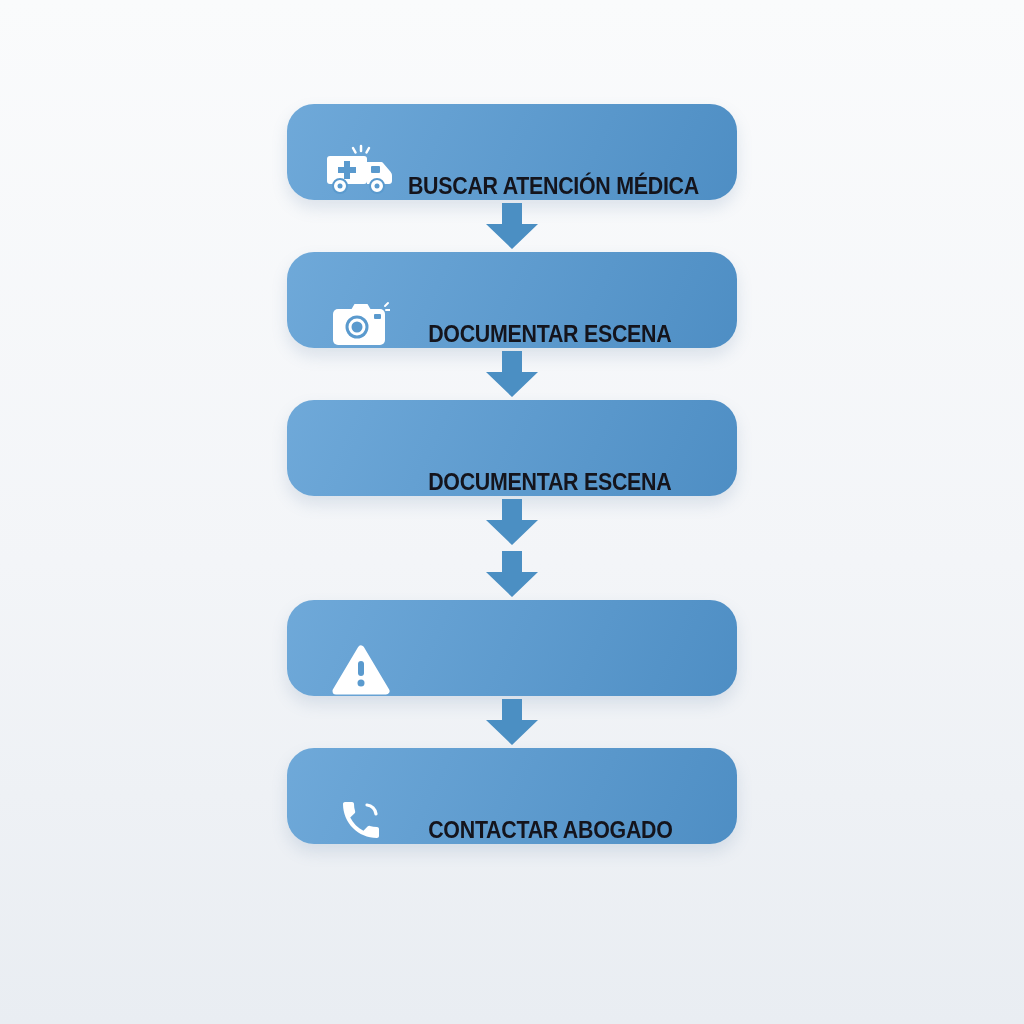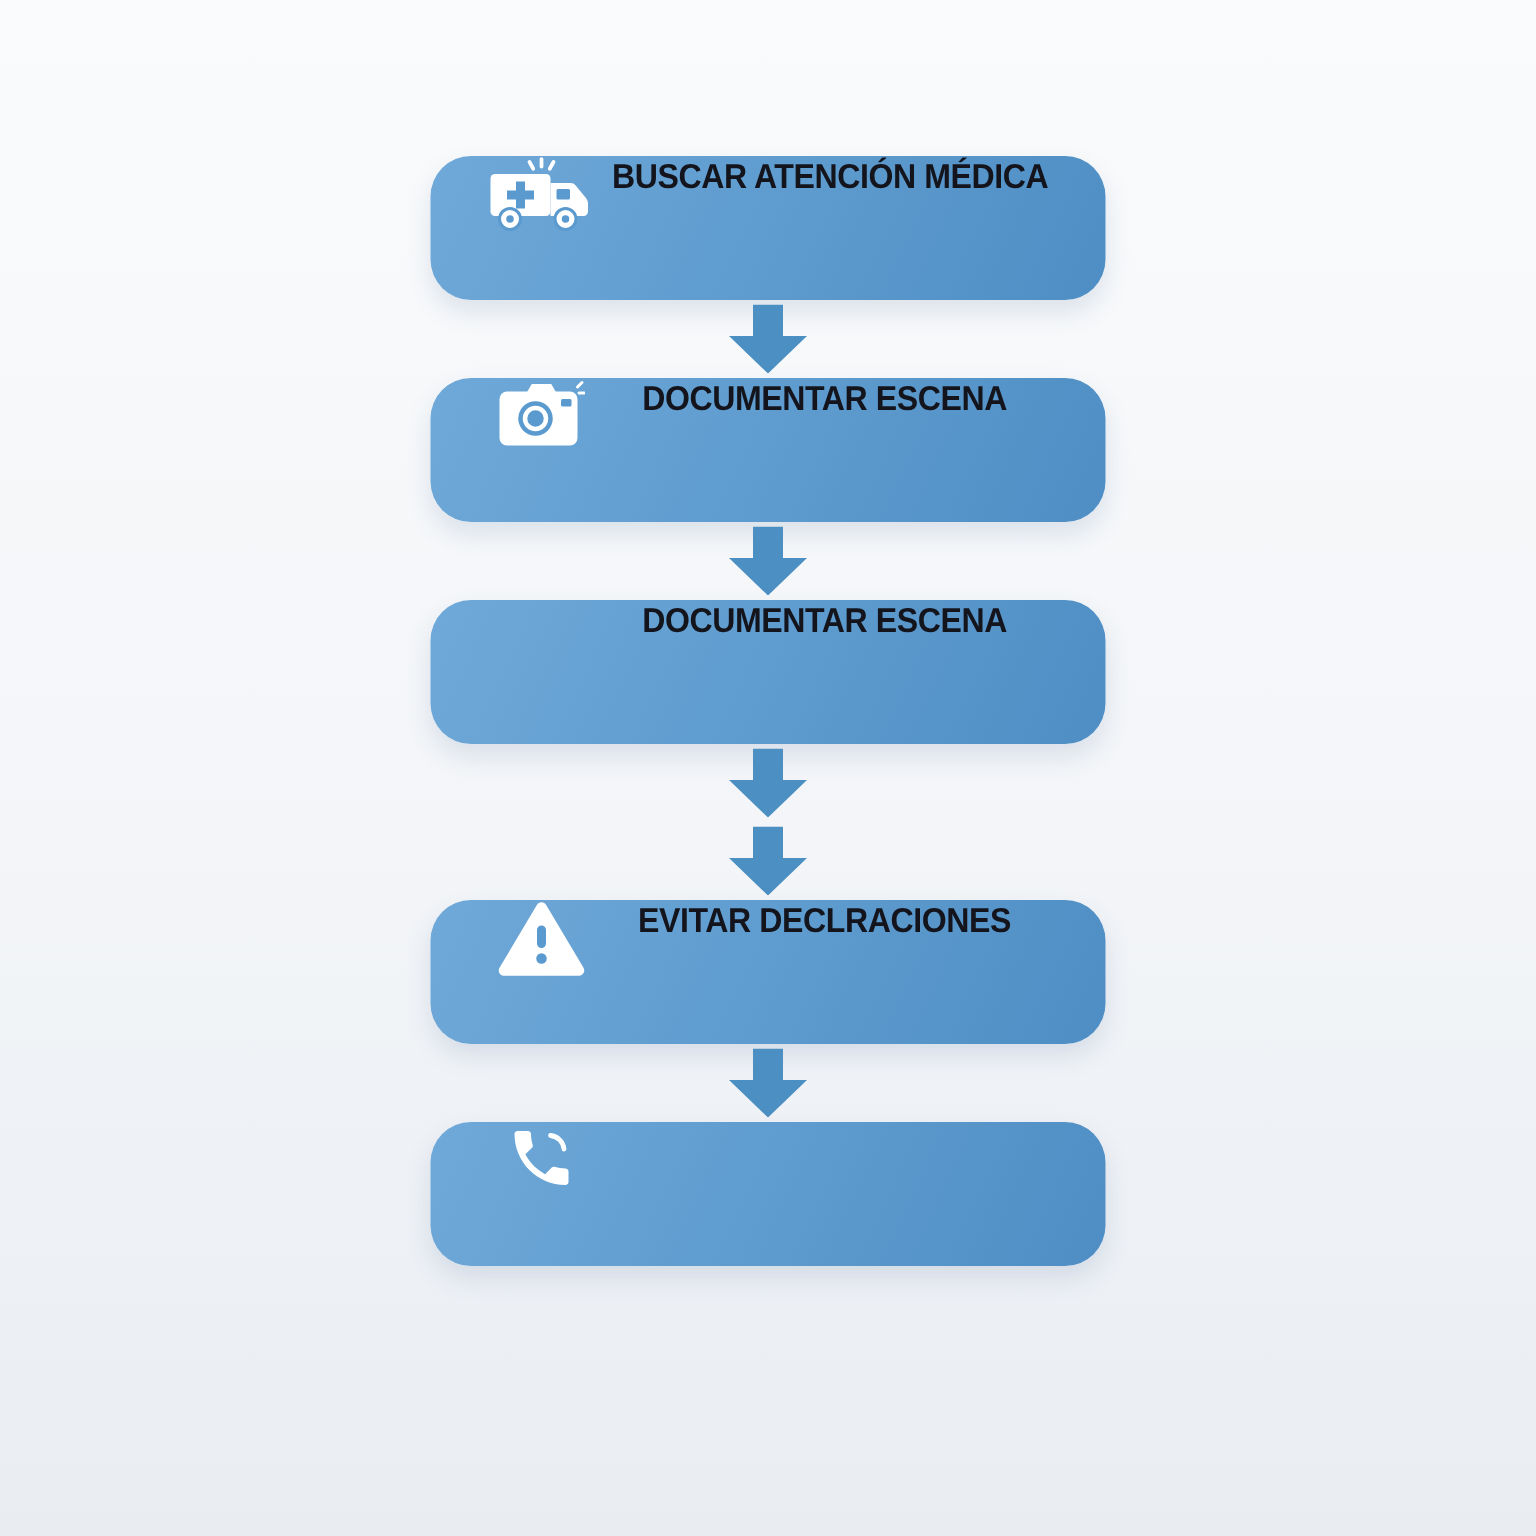--- a/index.html
+++ b/index.html
@@ -25,21 +25,21 @@
     margin: 0 auto;
     padding-top: 104px;
     display: flex;
     flex-direction: column;
   }
   .step {
     height: 96px;
     border-radius: 27px;
     background: linear-gradient(115deg, var(--box-light) 0%, var(--box-dark) 100%);
     display: flex;
-    align-items: flex-start;
+    align-items: flex-end;
     box-shadow: 0 8px 16px rgba(95, 130, 165, 0.18);
   }
   .icon-wrap {
     width: 72px;
     margin-left: 38px;
     display: flex;
     justify-content: center;
     align-items: center;
     flex: none;
   }
@@ -141,31 +141,31 @@
   </div>
 
   <div class="step">
     <div class="icon-wrap">
       <svg width="58" height="52" viewBox="0 0 58 52">
         <path d="M29 5 L54 47 H4 Z" fill="#ffffff" stroke="#ffffff" stroke-width="7" stroke-linejoin="round"></path>
         <rect x="26" y="17" width="6" height="15" rx="3" fill="var(--box-mid)"></rect>
         <circle cx="29" cy="39" r="3.5" fill="var(--box-mid)"></circle>
       </svg>
     </div>
-    <div class="label"><span>EVITAR DECLRACIONES</span></div>
   </div>
 
   <div class="arrow-row">
     <svg width="62" height="46" viewBox="0 0 62 46">
       <polygon points="21,0 41,0 41,21 57,21 31,46 5,21 21,21" fill="var(--arrow)"></polygon>
     </svg>
   </div>
 
   <div class="step">
     <div class="icon-wrap">
       <svg width="48" height="48" viewBox="0 0 24 24">
         <path fill="#ffffff" d="M6.62 10.79c1.44 2.83 3.76 5.14 6.59 6.59l2.2-2.2c.27-.27.67-.36 1.02-.24 1.12.37 2.33.57 3.57.57.55 0 1 .45 1 1V20c0 .55-.45 1-1 1-9.39 0-17-7.61-17-17 0-.55.45-1 1-1h3.5c.55 0 1 .45 1 1 0 1.25.2 2.45.57 3.57.11.35.03.74-.24 1.02l-2.2 2.2z"></path>
         <path d="M15 4.5 a5 5 0 0 1 4.5 4.5" stroke="#ffffff" stroke-width="1.6" fill="none" stroke-linecap="round"></path>
       </svg>
     </div>
+    <div class="label"><span>CONTACTAR ABOGADO</span></div>
   </div>
 
 </div>
 
 </body></html>

